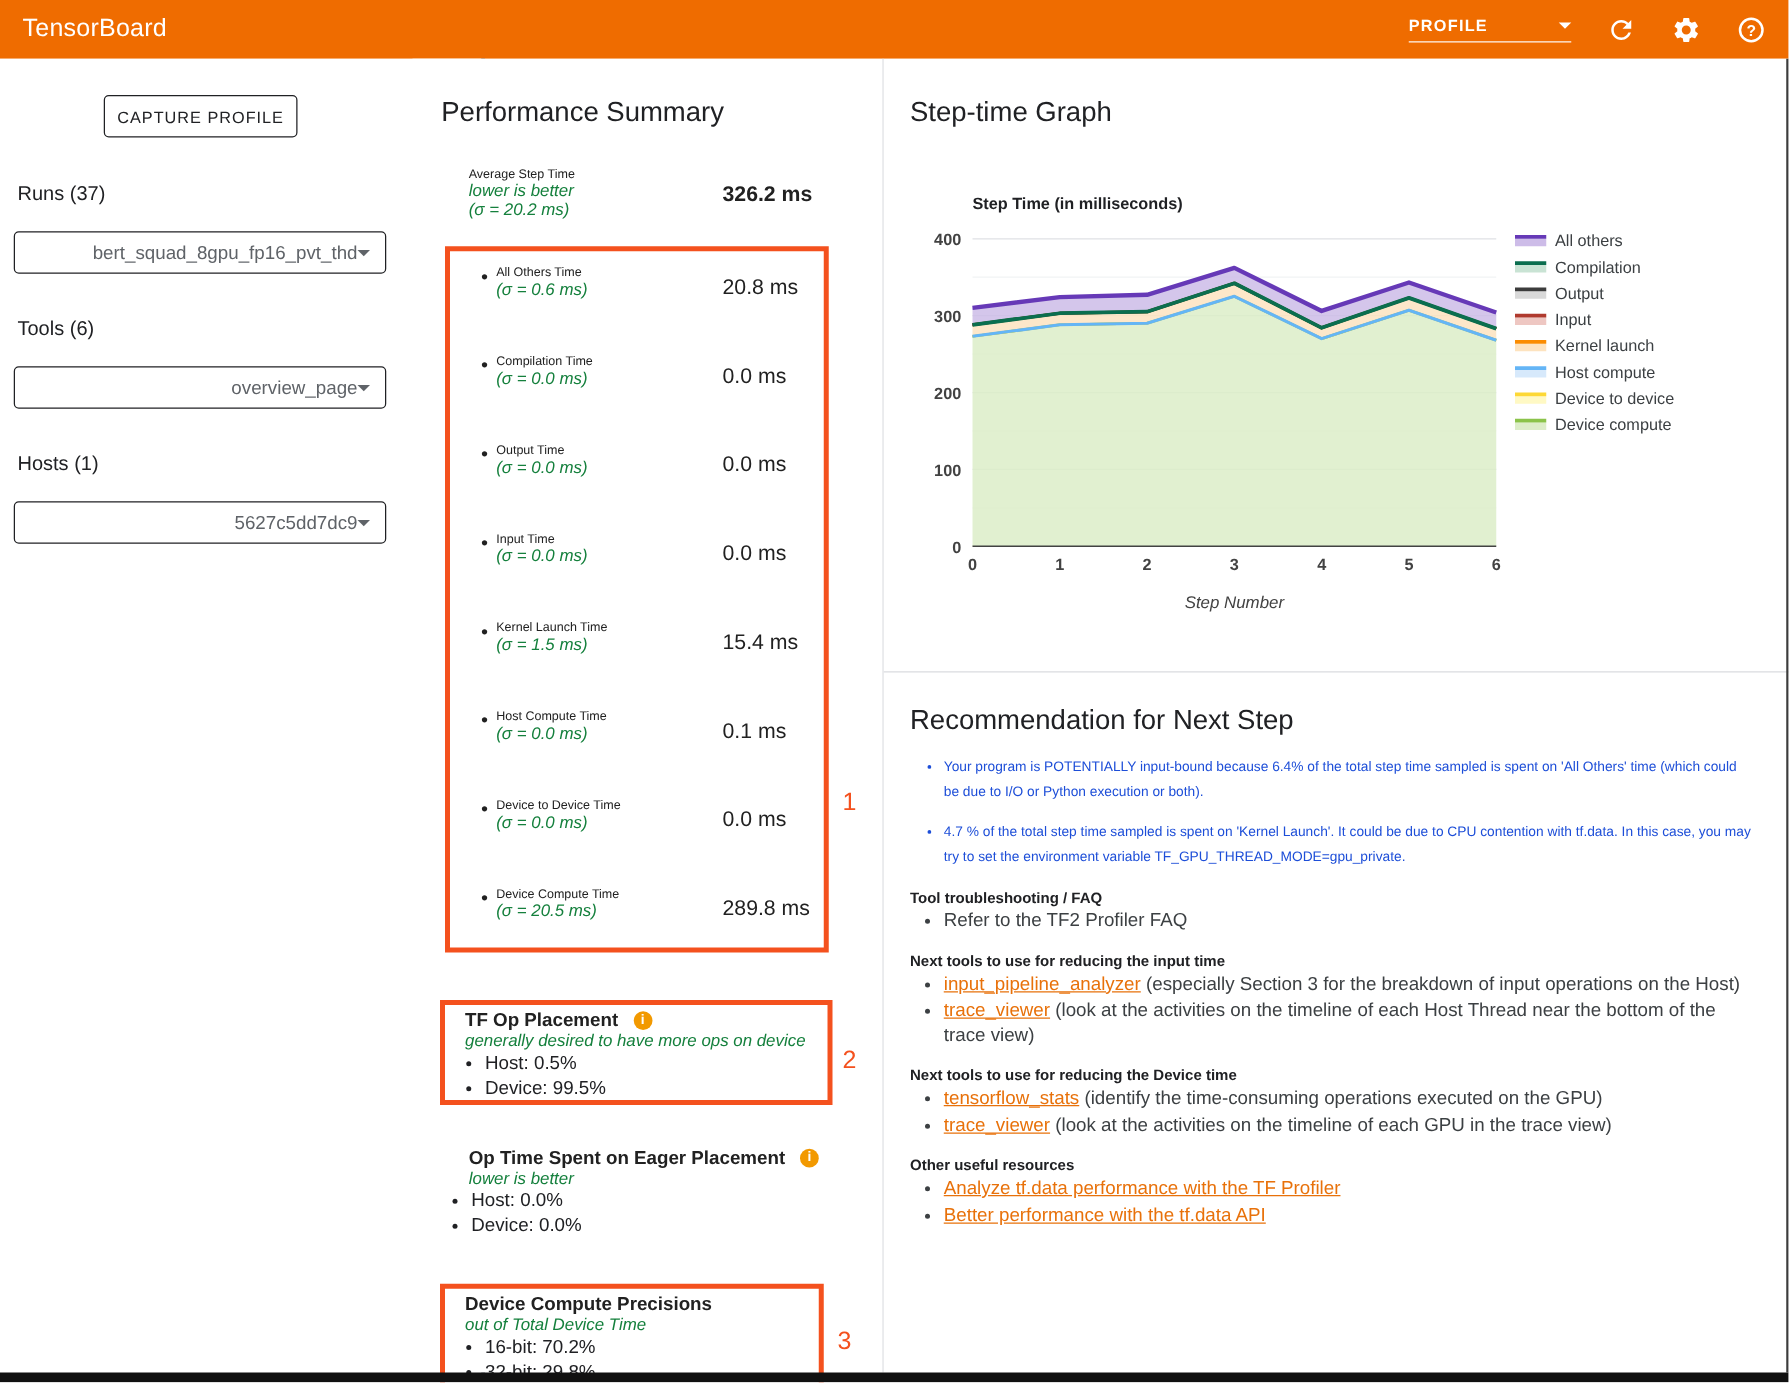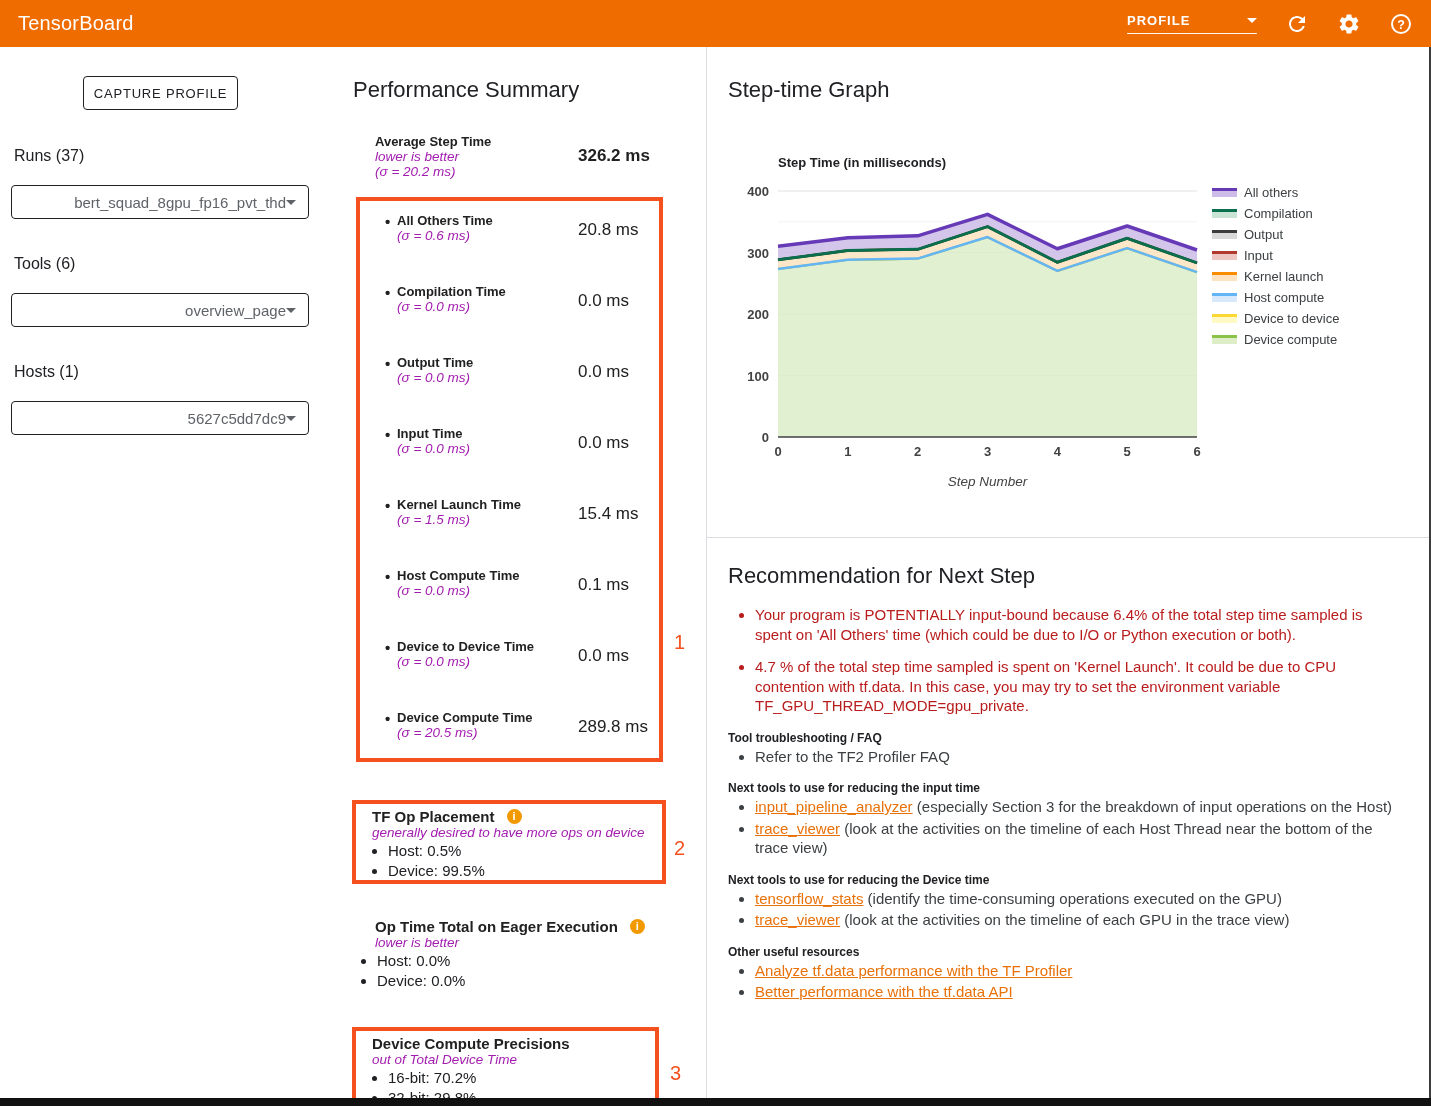--- a/index.html
+++ b/index.html
@@ -27,22 +27,22 @@
   .group-label{position:absolute;left:14px;font-size:16px;color:#202124;}
   .fake-select{position:absolute;left:11px;width:298px;height:34px;border:1px solid #202124;border-radius:4px;
                display:flex;align-items:center;justify-content:flex-end;padding:0 12px;
                font-size:15px;color:#5f6368;background:#fff;cursor:pointer;}
   .tri-down-gray{width:0;height:0;border-left:5px solid transparent;border-right:5px solid transparent;
                  border-top:5px solid #5f6368;display:inline-block;}
 
   
   .mid{position:absolute;top:47px;left:330px;width:377px;height:1051px;border-right:1px solid #dadce0;background:#fff;}
   .sec-title{position:absolute;font-size:22px;color:#202124;}
-  .avg-label,.m-label{font-size:13px;font-weight:bold;color:#212121;}
-  .note-italic{font-size:13.5px;font-style:italic;color:#a21caf;}
+  .avg-label,.m-label{font-size:10px;font-weight:normal;color:#212121;}
+  .note-italic{font-size:13.5px;font-style:italic;color:#15803d;}
   .big-val{font-size:17px;font-weight:bold;color:#212121;white-space:nowrap;}
 
   .redbox{position:absolute;border:4px solid #f4511e;background:transparent;}
   #metrics-box{left:26px;top:150px;width:307px;height:565px;}
   .metric{position:absolute;left:0;width:100%;}
   .metric::before{content:"•";position:absolute;left:25px;top:0;font-size:15px;color:#212121;font-weight:bold;}
   .metric .m-text{position:absolute;left:37px;top:0;width:170px;}
   .metric .m-value{position:absolute;left:218px;top:7px;font-size:17px;font-weight:normal;color:#212121;white-space:nowrap;}
 
   .anno{position:absolute;color:#f4511e;font-size:20px;font-weight:500;}
@@ -54,21 +54,21 @@
   .stat-list li{font-size:15px;color:#202124;margin:1px 0;line-height:19px;}
 
   
   .right{position:absolute;top:47px;left:707px;width:724px;height:1059px;background:#fff;}
   .hdivider{position:absolute;left:0;top:490px;width:724px;height:1px;background:#dadce0;}
 
   
   .reco{position:absolute;left:0;top:497px;width:722px;padding:19px 26px 0 21px;}
   .reco-title{font-size:22px;color:#202124;margin:0 0 16px 0;font-weight:400;}
   .reco ul{margin:0;padding-left:27px;list-style:disc;}
-  .reco ul.top-bullets li{font-size:15px;line-height:19.5px;color:#b91c1c;margin-bottom:13px;}
+  .reco ul.top-bullets li{font-size:11px;line-height:19.5px;color:#1d4ed8;margin-bottom:13px;}
   .reco .sec-head{font-size:12px;font-weight:bold;color:#202124;margin:15px 0 2px 0;}
   .reco ul.sec-list li{font-size:15px;line-height:19.5px;color:#3c4043;margin-bottom:2px;}
   a.reco-link{color:#e8710a;text-decoration:underline;cursor:pointer;}
 
   
   text{font-family:"Liberation Sans", sans-serif;}
 
   
   .bottom-bar{position:absolute;left:0;top:1098px;width:1431px;height:8px;background:#111;}
   .right-edge{position:absolute;right:0;top:47px;width:2px;height:1051px;background:#3c3c3c;}
@@ -204,21 +204,21 @@
       <div class="note-italic">generally desired to have more ops on device</div>
       <ul class="stat-list" id="tfop-list" style="margin-left:-8px;">
           <li>Host: 0.5%</li>
           <li>Device: 99.5%</li>
         </ul>
     </div>
     <div class="anno" style="left:344px;top:790px;">2</div>
 
     <div class="stat-block" style="position:absolute;left:23px;top:871px;width:330px;">
       <div class="blk-title" style="margin-left:22px;">
-        <span>Op Time Total on Eager Execution</span>
+        <span>Op Time Spent on Eager Placement</span>
         <span class="info-dot">i</span>
       </div>
       <div class="note-italic" style="margin-left:22px;">lower is better</div>
       <ul class="stat-list" id="eager-list">
           <li>Host: 0.0%</li>
           <li>Device: 0.0%</li>
         </ul>
     </div>
 
     <div class="redbox stat-block" style="left:22px;top:980px;width:307px;height:126px;padding:4px 0 0 16px;">

